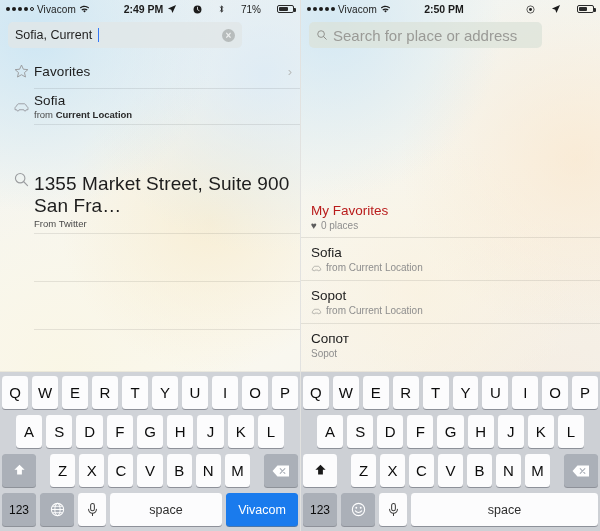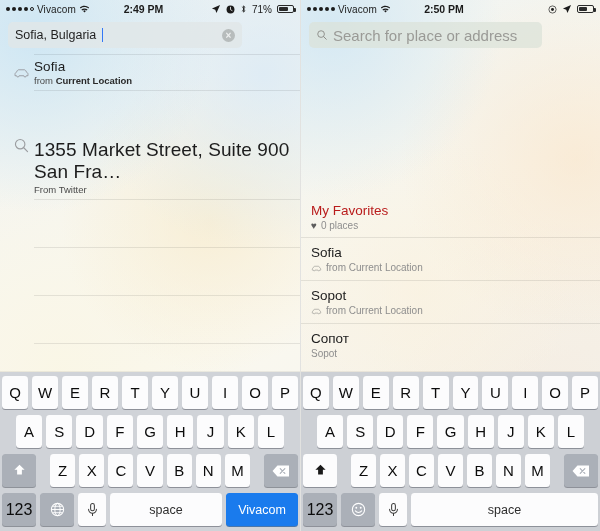--- a/index.html
+++ b/index.html
@@ -40,21 +40,21 @@
   .sb-left { display: flex; align-items: center; gap: 3px; }
   .dots { display: flex; align-items: center; gap: 2px; }
   .dot { width: 4px; height: 4px; border-radius: 50%; background: #1b1b1b; }
   .dot.hollow { background: transparent; border: 1px solid #1b1b1b; width: 4px; height: 4px; }
   .carrier { font-size: 10px; letter-spacing: .1px; }
   .sb-center {
     position: absolute; left: 0; right: 13px; text-align: center;
     font-size: 10.5px; font-weight: bold; pointer-events: none;
   }
   .sb-right {
-    margin-left: auto; display: flex; align-items: center; gap: 5px;
+    margin-left: auto; display: flex; align-items: center; gap: 16px;
     font-size: 10px; position: relative; z-index: 2;
   }
   .battery {
     width: 17px; height: 8px; border: 1px solid #2a2a2a; border-radius: 2px;
     position: relative; padding: 1px;
   }
   .battery::after {
     content: ""; position: absolute; right: -3px; top: 2px;
     width: 2px; height: 4px; background: #2a2a2a; border-radius: 0 1px 1px 0;
   }
@@ -131,21 +131,21 @@
     background: #fcfcfd; border-radius: 3.5px; height: 33px;
     flex: 1; display: flex; align-items: center; justify-content: center;
     font-size: 15px; color: #0c0c0c;
     box-shadow: 0 1px 0 rgba(134,138,146,0.9);
   }
   .krow.r2 { padding: 0 14px; }
   .krow.r3 .spacer { flex: 0 0 6px; }
   .key.wide { flex: 0 0 34px; }
   .key.dark { background: #abb0b8; box-shadow: 0 1px 0 rgba(130,134,142,0.85); }
   .key.white-shift { background: #fcfcfd; }
-  .key.fn { flex: 0 0 34px; font-size: 16px; }
+  .key.fn { flex: 0 0 34px; font-size: 12px; }
   .key.space { flex: 1; font-size: 12.5px; color: #2e2e2e; }
   .key.search {
     flex: 0 0 72px; background: #1a7bed; color: #fff; font-size: 12.5px;
     box-shadow: 0 1px 0 rgba(20,80,150,0.7);
   }
   .krow.r4 { gap: 4px; }
   .key.mic { flex: 0 0 28px; }
   .icn { width: 17px; height: 17px; display: block; }
 
   
@@ -206,28 +206,39 @@
         </svg>
         <span>71%</span>
         <span class="battery">
             <i style="width:71%"></i>
           </span>
       </div>
     </div>
 
     <div class="searchbar">
       <div class="field">
-        <span class="value">Sofia, Bulgaria</span>
+        <span class="value">Sofia, Current</span>
           <span class="caret"></span>
         <span class="clearbtn">×</span>
       </div>
       <span class="cancel">Cancel</span>
     </div>
 
     <div class="list">
+      <div class="row">
+        <span class="gly">
+          <svg class="icn" viewBox="0 0 20 20">
+              <path d="M10 2.4l2.2 4.9 5.3.5-4 3.5 1.2 5.2L10 13.8 5.3 16.5l1.2-5.2-4-3.5 5.3-.5z" fill="none" stroke="#98999b" stroke-width="1.1" stroke-linejoin="round"></path>
+            </svg>
+        </span>
+        <span class="body">
+          <span class="t1">Favorites</span>
+        </span>
+        <span class="chev">›</span>
+      </div>
       <div class="sep"></div>
 
       <div class="row">
         <span class="gly">
           <svg class="icn" viewBox="0 0 22 14">
               <path d="M3 9.5h16v2.3H3z" fill="none"></path>
               <path d="M2.6 9.6c0-1.6.6-2.4 1.6-2.7l1.6-2.6c.3-.5.8-.8 1.4-.8h7.6c.6 0 1.1.3 1.4.8l1.6 2.6c1 .3 1.6 1.1 1.6 2.7v1.6h-2.2a1.6 1.6 0 0 1-3.2 0H7.9a1.6 1.6 0 0 1-3.2 0H2.6z" fill="none" stroke="#92949a" stroke-width="1.1" stroke-linejoin="round"></path>
             </svg>
         </span>
         <span class="body">

